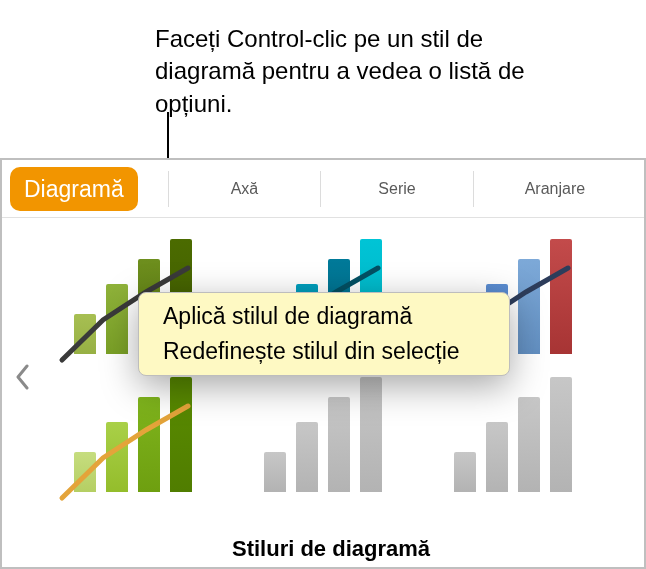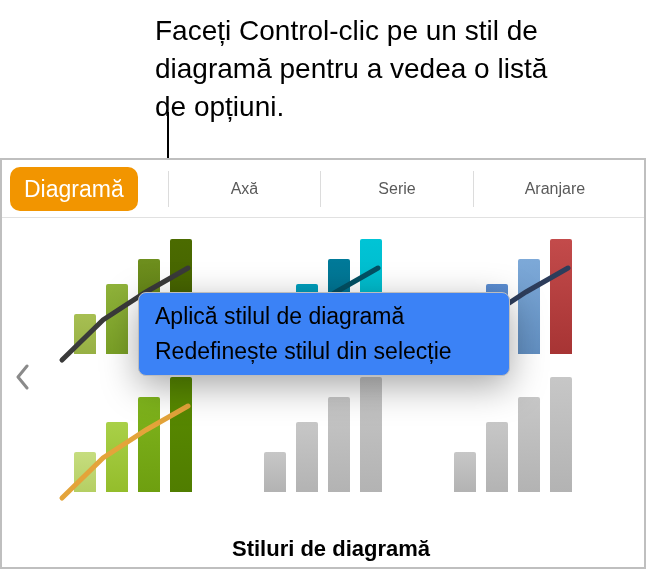--- a/index.html
+++ b/index.html
@@ -5,23 +5,23 @@
     * { margin: 0; padding: 0; box-sizing: border-box; }
     body {
       width: 646px;
       height: 569px;
       font-family: -apple-system, "Helvetica Neue", Helvetica, Arial, sans-serif;
       background: #ffffff;
       position: relative;
     }
     .callout {
       position: absolute;
-      top: 12px;
+      top: 23px;
       left: 155px;
-      font-size: 28px;
+      font-size: 24px;
       line-height: 1.35;
       color: #000;
       width: 430px;
     }
     .callout-line {
       position: absolute;
       top: 112px;
       left: 167px;
       width: 2px;
       height: 57px;
@@ -147,25 +147,25 @@
       width: 9px; height: 9px;
       border-radius: 50%;
       background: #c5c5c5;
     }
     .dot.active { background: #7d7d7d; }
 
     .ctxmenu {
       position: absolute;
       top: 74px;
       left: 136px;
-      background: #3b82f6;
+      background: #fef9c3;
       border: 1px solid #bdbdbd;
       border-radius: 8px;
       box-shadow: 0 10px 36px rgba(0,0,0,0.35);
-      padding: 6px 0;
+      padding: 6px 8px;
       min-width: 372px;
       overflow: hidden;
     }
     .menu-item {
       font-size: 23px;
       color: #000;
       padding: 4px 16px;
       white-space: nowrap;
     }
     .menu-item.hl {

